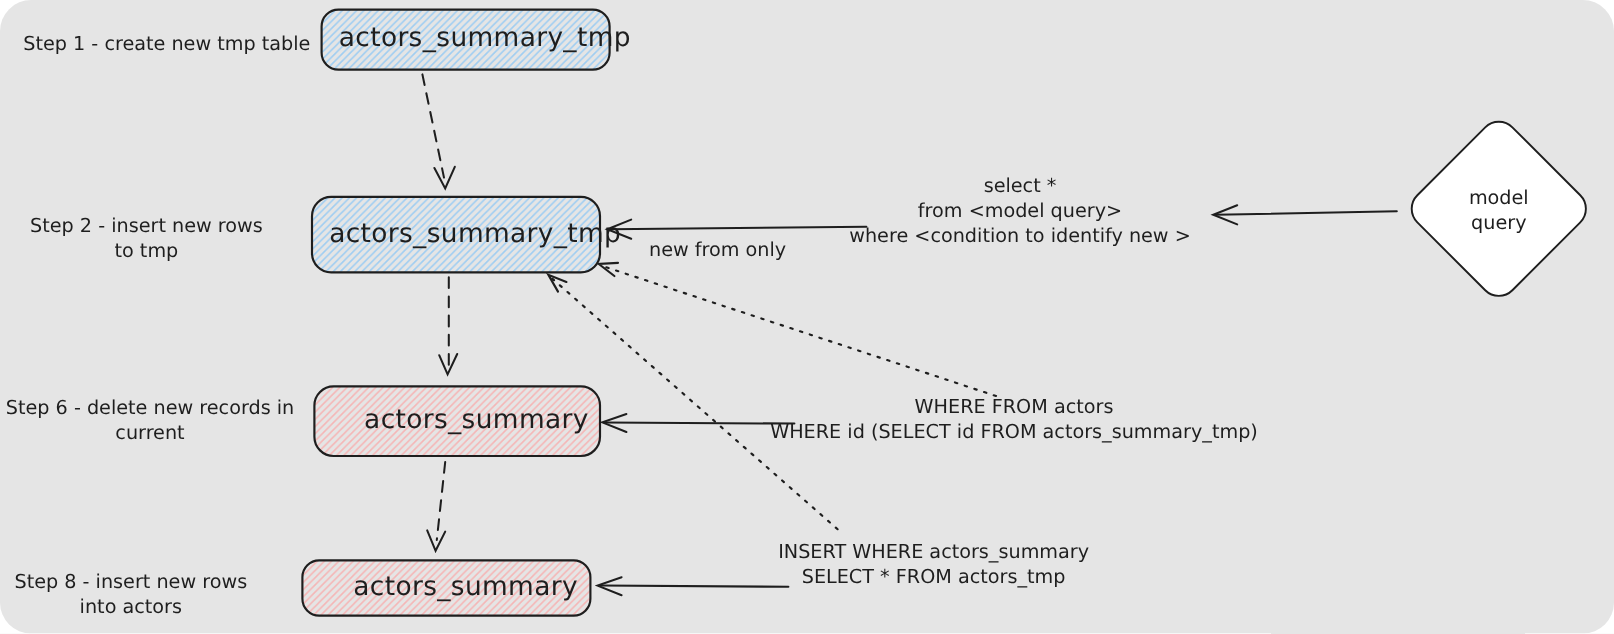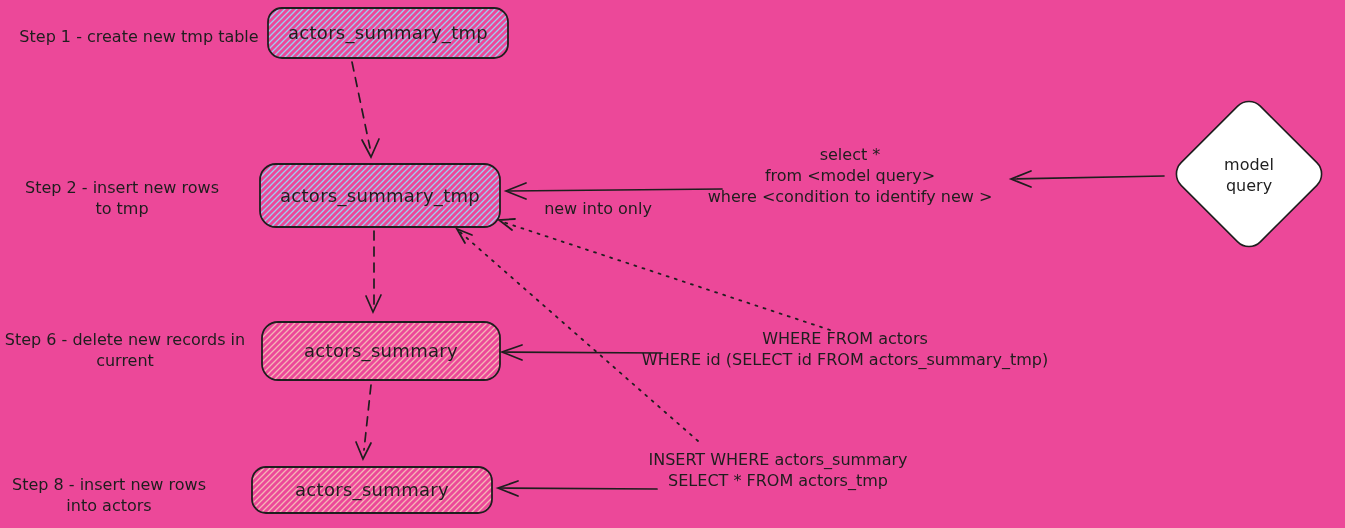--- a/index.html
+++ b/index.html
@@ -1,35 +1,36 @@
 <!DOCTYPE html>
 <html><head>
 <meta charset="utf-8">
 <style>
   html, body { margin: 0; padding: 0; background: #ffffff; }
   .canvas {
     position: relative;
     width: 1345px;
     height: 528px;
-    background: #ec4899;
+    background: #e5e5e5;
     font-family: "DejaVu Sans", sans-serif;
     color: #1e1e1e;
     overflow: hidden;
+    border-radius: 26px;
   }
   .canvas svg { position: absolute; left: 0; top: 0; }
   .label {
     position: absolute;
     transform: translate(-50%, -50%);
     text-align: center;
     white-space: pre-line;
     line-height: 1.3;
     color: #1e1e1e;
   }
   .step-label   { font-size: 16px; }
-  .box-label    { font-size: 18px; letter-spacing: 0.3px; }
+  .box-label    { font-size: 22px; letter-spacing: 0.3px; margin-left: 16px; }
   .sql-label    { font-size: 16px; }
   .note-label   { font-size: 16px; }
   .diamond-label{ font-size: 16px; }
 </style>
 </head>
 <body>
 
 <div class="canvas">
 
   <svg width="1345" height="528" viewBox="0 0 1345 528">
@@ -105,21 +106,21 @@
   <div class="label step-label" style="left:125px; top:351px;">Step 6 - delete new records in
 current</div>
   <div class="label step-label" style="left:109px; top:496px;">Step 8 - insert new rows
 into actors</div>
 
   <div class="label box-label" style="left:388px; top:33px;">actors_summary_tmp</div>
   <div class="label box-label" style="left:380px; top:196px;">actors_summary_tmp</div>
   <div class="label box-label" style="left:381px; top:351px;">actors_summary</div>
   <div class="label box-label" style="left:372px; top:490px;">actors_summary</div>
 
-  <div class="label note-label" style="left:598px; top:209px;">new into only</div>
+  <div class="label note-label" style="left:598px; top:209px;">new from only</div>
   <div class="label sql-label" style="left:850px; top:176px;">select *
 from &lt;model query&gt;
 where &lt;condition to identify new &gt;</div>
   <div class="label sql-label" style="left:845px; top:350px;">WHERE FROM actors
 WHERE id (SELECT id FROM actors_summary_tmp)</div>
   <div class="label sql-label" style="left:778px; top:471px;">INSERT WHERE actors_summary
 SELECT * FROM actors_tmp</div>
   <div class="label diamond-label" style="left:1249px; top:176px;">model query</div>
 
 </div>

